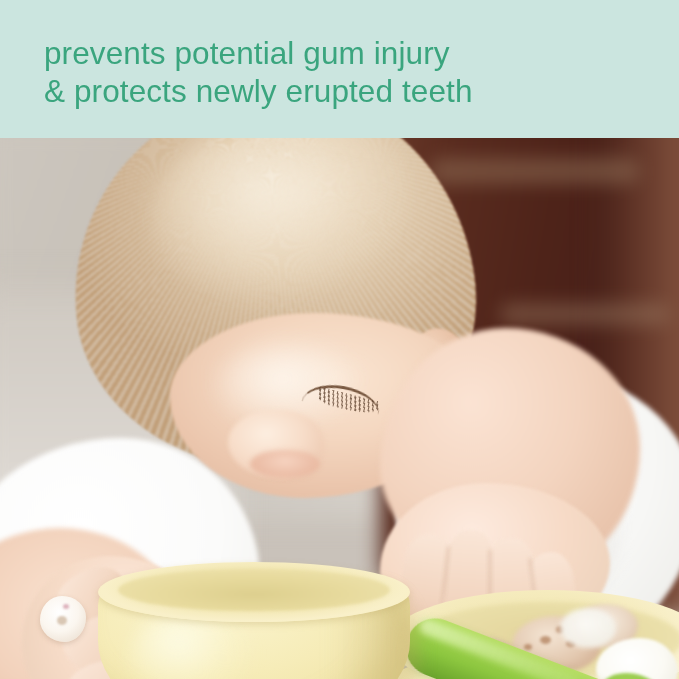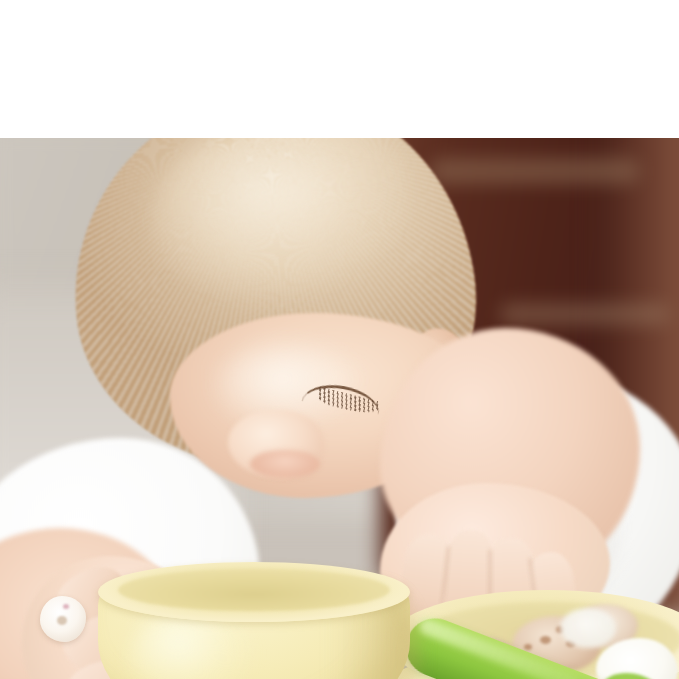--- a/index.html
+++ b/index.html
@@ -516,20 +516,26 @@
     background: radial-gradient(ellipse at 40% 35%, #a9d75a 0%, #8ec443 60%, #74ae31 100%);
     transform: rotate(18deg);
     filter: blur(1.4px);
   }
 </style>
 </head>
 <body>
 
 <div id="root">
 
+  <div class="banner">
+    <div class="banner-text">
+      <span class="banner-line">prevents potential gum injury</span>
+      <span class="banner-line">&amp; protects newly erupted teeth</span>
+    </div>
+  </div>
 
   <div class="photo">
 
     <div class="bg-wall"></div>
     <div class="bg-wall-2"></div>
     <div class="bg-wood"></div>
     <div class="bg-wood-edge"></div>
     <div class="bg-wood-slat"></div>
     <div class="bg-wood-slat2"></div>
 

